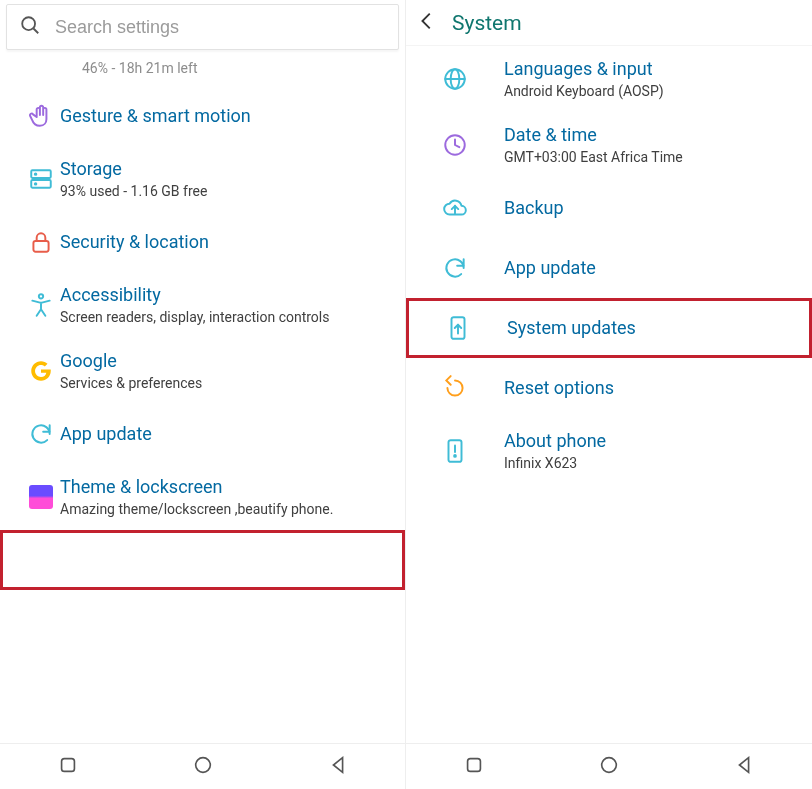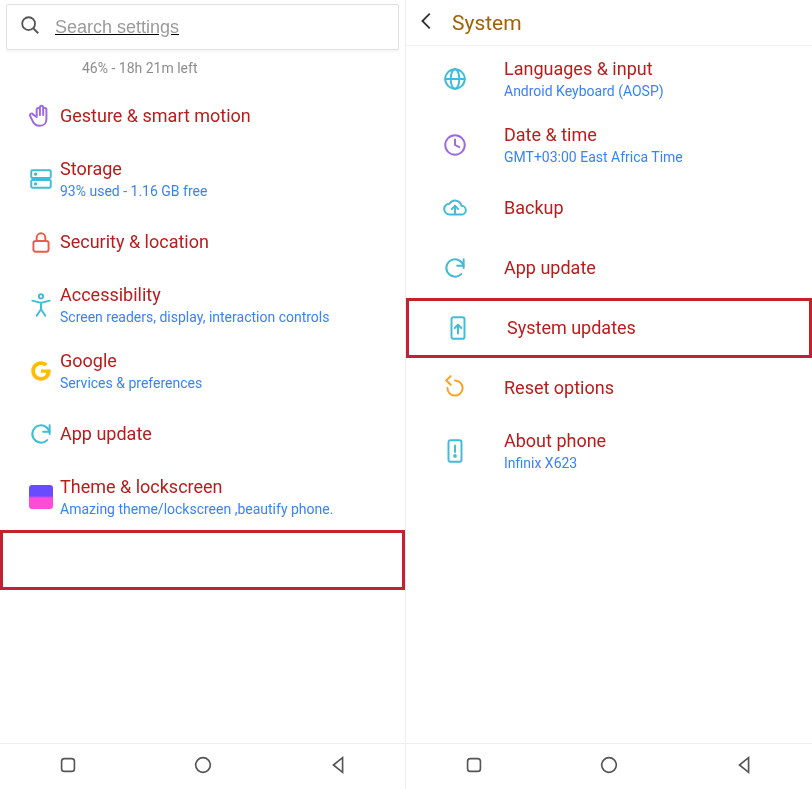--- a/index.html
+++ b/index.html
@@ -26,21 +26,20 @@
   }
   .search-bar {
     height: 46px;
     border: 1px solid #e2e2e2;
     border-radius: 2px;
     display: flex;
     align-items: center;
     padding: 0 12px;
     box-shadow: 0 2px 2px rgba(0,0,0,0.04);
     background:#fff;
-    text-decoration:underline;
   }
   .search-bar svg { width: 22px; height: 22px; stroke:#555; fill:none; stroke-width:2; }
   .search-bar input {
     border: none;
     outline: none;
     font-size: 18px;
     color: #333;
     margin-left: 14px;
     flex: 1;
     background: transparent;
@@ -65,33 +64,33 @@
   }
   .row .icon-slot {
     width: 38px;
     display:flex;
     align-items:center;
     justify-content:center;
     flex-shrink:0;
   }
   .row .icon-slot svg { width:26px; height:26px; }
   .row .texts { flex:1; }
-  .row .title { font-size: 18px; color:#b91c1c; line-height:1.25; }
-  .row .sub   { font-size: 14px; color:#3b82f6; margin-top:2px; line-height:1.25; }
+  .row .title { font-size: 18px; color:#0369a1; line-height:1.25; }
+  .row .sub   { font-size: 14px; color:#404040; margin-top:2px; line-height:1.25; }
   .highlight { border: 3px solid #c2212f; }
   
   .sys-header {
     height: 46px;
     display:flex;
     align-items:center;
     padding: 0 10px;
     border-bottom: 1px solid #f4f4f4;
   }
   .sys-header svg { width:22px; height:22px; stroke:#333; stroke-width:2; fill:none; }
-  .sys-header .htitle { font-size:21px; color:#a16207; margin-left:14px; }
+  .sys-header .htitle { font-size:21px; color:#0f766e; margin-left:14px; }
   .right-list .row { padding-left:30px; }
   .right-list .row .texts { margin-left: 30px; }
   
   .navbar {
     height: 46px;
     display:flex;
     align-items:center;
     justify-content:space-around;
     border-top:1px solid #eee;
   }

